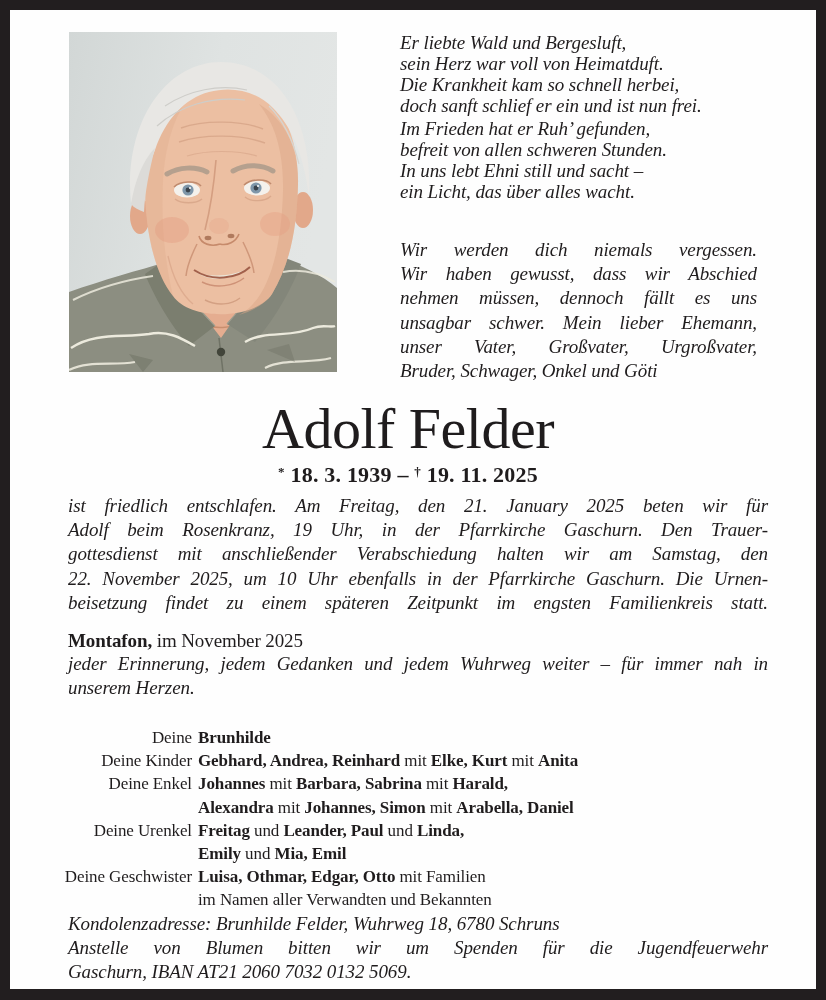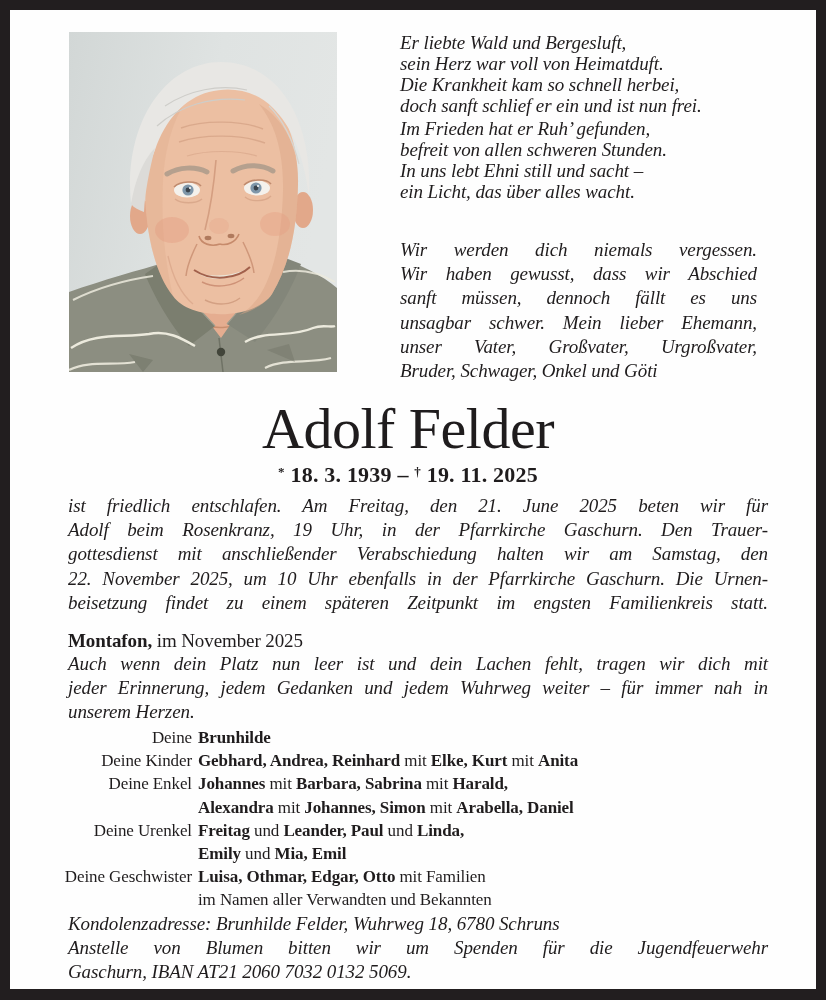--- a/index.html
+++ b/index.html
@@ -154,46 +154,45 @@
         <div class="stanza s2">
             <div class="ln">Im Frieden hat er Ruh’ gefunden,</div>
             <div class="ln">befreit von allen schweren Stunden.</div>
             <div class="ln">In uns lebt Ehni still und sacht –</div>
             <div class="ln">ein Licht, das über alles wacht.</div>
           </div>
       </div>
       <div class="intro">
           <div class="ln jst">Wir werden dich niemals vergessen.</div>
           <div class="ln jst">Wir haben gewusst, dass wir Abschied</div>
-          <div class="ln jst">sanft müssen, dennoch fällt es uns</div>
+          <div class="ln jst">nehmen müssen, dennoch fällt es uns</div>
           <div class="ln jst">unsagbar schwer. Mein lieber Ehemann,</div>
           <div class="ln jst">unser Vater, Großvater, Urgroßvater,</div>
           <div class="ln">Bruder, Schwager, Onkel und Göti</div>
         </div>
     </div>
 
     <h1 class="abs name">Adolf Felder</h1>
     <div class="abs dates">
       <span class="sym">*</span><span> 18. 3. 1939 – </span><span class="sym">†</span><span> 19. 11. 2025</span>
     </div>
 
     <div class="abs doc para1">
-        <div class="ln jst">ist friedlich entschlafen. Am Freitag, den 21. June 2025 beten wir für</div>
+        <div class="ln jst">ist friedlich entschlafen. Am Freitag, den 21. January 2025 beten wir für</div>
         <div class="ln jst">Adolf beim Rosenkranz, 19 Uhr, in der Pfarrkirche Gaschurn. Den Trauer-</div>
         <div class="ln jst">gottesdienst mit anschließender Verabschiedung halten wir am Samstag, den</div>
         <div class="ln jst">22. November 2025, um 10 Uhr ebenfalls in der Pfarrkirche Gaschurn. Die Urnen-</div>
         <div class="ln jst">beisetzung findet zu einem späteren Zeitpunkt im engsten Familienkreis statt.</div>
       </div>
 
     <div class="abs doc dateline">
       <span class="bold">Montafon,</span><span> im November 2025</span>
     </div>
 
     <div class="abs doc para2">
-        <div class="ln jst">Auch wenn dein Platz nun leer ist und dein Lachen fehlt, tragen wir dich mit</div>
         <div class="ln jst">jeder Erinnerung, jedem Gedanken und jedem Wuhrweg weiter – für immer nah in</div>
         <div class="ln">unserem Herzen.</div>
       </div>
 
     <div class="abs family">
         <div class="fam-row">
           <div class="fam-label">Deine</div>
           <div class="fam-value"><span class="bold">Brunhilde</span></div>
         </div>
         <div class="fam-row">

